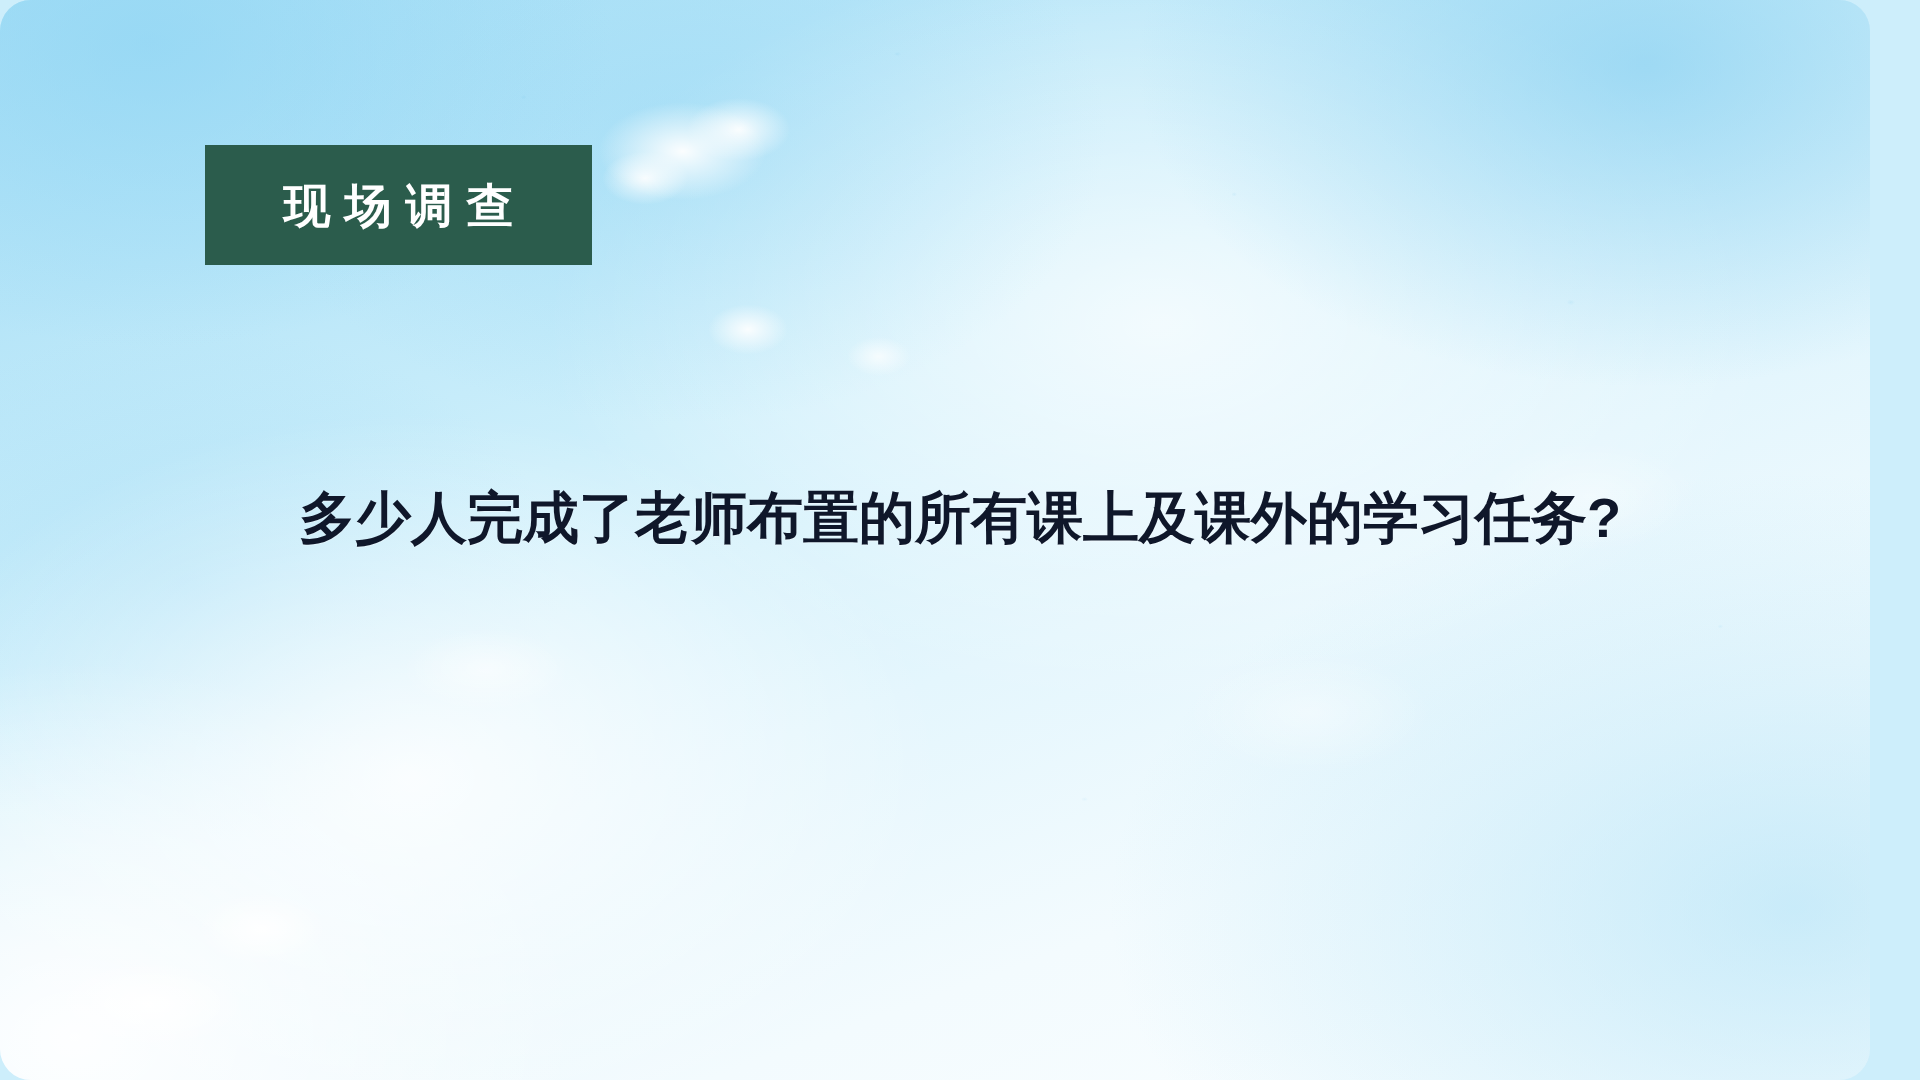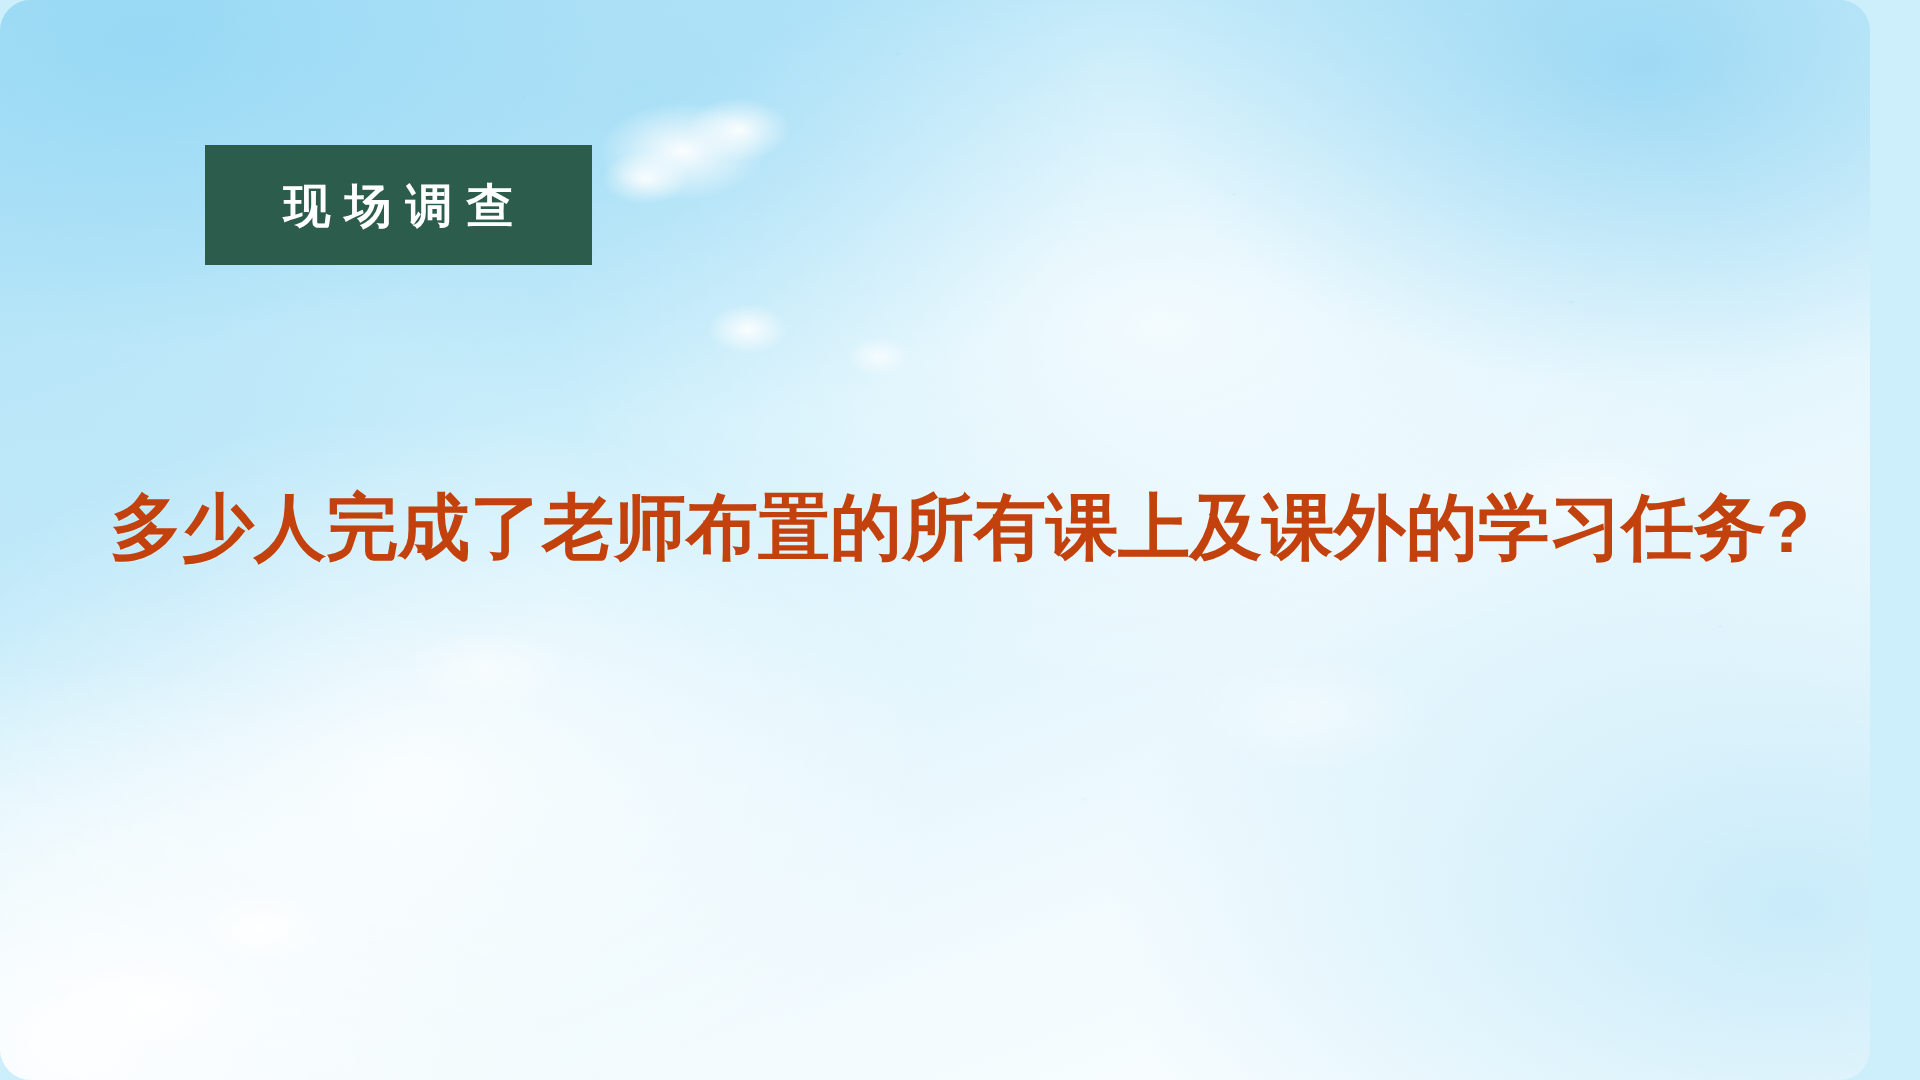--- a/index.html
+++ b/index.html
@@ -105,22 +105,22 @@
   
   .question {
     position: absolute;
     left: 0;
     top: 484px;
     width: 1920px;
     text-align: center;
   }
   .question-text {
     display: inline-block;
-    color: #c2410c;
-    font-size: 72px;
+    color: #0f172a;
+    font-size: 56px;
     font-weight: bold;
     line-height: 1.2;
     letter-spacing: 0px;
     white-space: nowrap;
     text-shadow: 0 1px 0 rgba(255,255,255,0.35);
   }
 </style>
 </head>
 <body>
 

